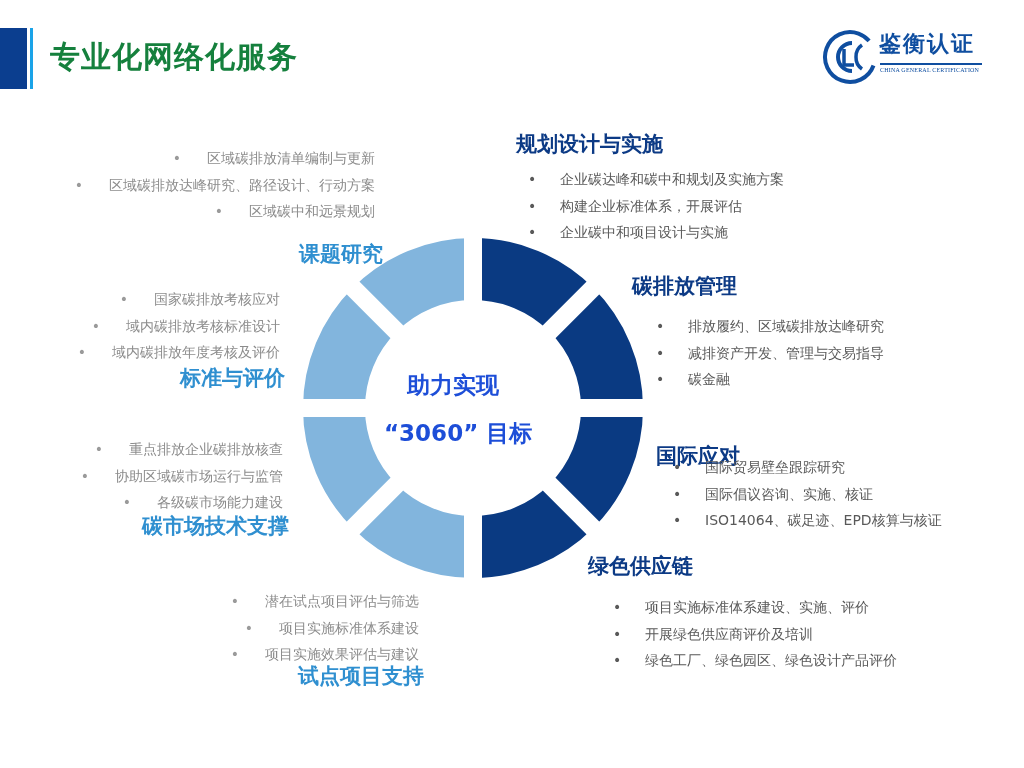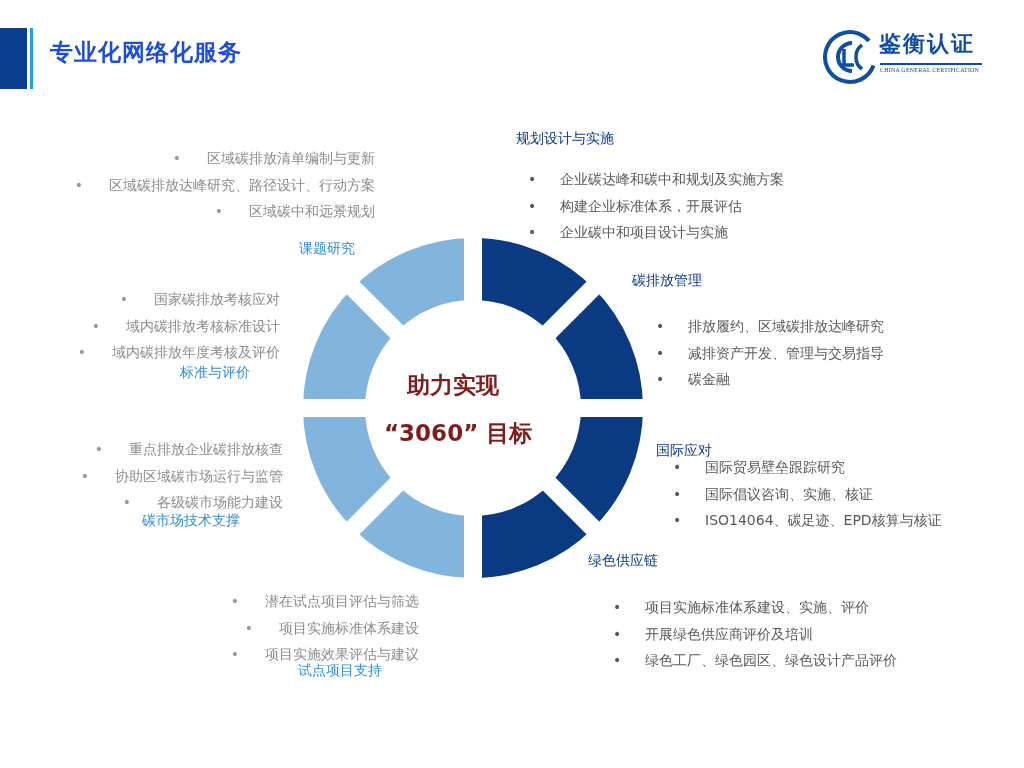--- a/index.html
+++ b/index.html
@@ -1,27 +1,27 @@
 <!DOCTYPE html>
 <html><head>
 <meta charset="utf-8">
 <style>
   html, body { margin:0; padding:0; }
   body { width:1024px; height:768px; background:#ffffff; position:relative; overflow:hidden;
          font-family:"DejaVu Sans","Liberation Sans",sans-serif; }
   .hdr-bar { position:absolute; left:0; top:28px; width:27px; height:61px; background:#0b3e8f; }
   .hdr-line { position:absolute; left:30px; top:28px; width:3px; height:61px; background:#1aa3e8; }
-  .title { position:absolute; left:50px; top:37px; font-size:23px; font-weight:bold; color:#1d4ed8; letter-spacing:1px; }
+  .title { position:absolute; left:50px; top:37px; font-size:30px; font-weight:bold; color:#15803d; letter-spacing:1px; }
   .logo { position:absolute; left:822px; top:27px; width:165px; height:60px; }
   .logo-text { position:absolute; left:57px; top:2px; font-size:22px; font-weight:bold; color:#0f4ea0; letter-spacing:2px; }
   .logo-rule { position:absolute; left:58px; top:36px; width:102px; height:2px; background:#0f4ea0; }
   .logo-sub { position:absolute; left:58px; top:40px; font-size:6px; color:#0f4ea0; font-family:"Liberation Serif",serif; white-space:nowrap; letter-spacing:0.2px; }
   .ring { position:absolute; left:0; top:0; }
-  .center-txt { position:absolute; font-weight:bold; color:#7f1d1d; font-size:23px; white-space:nowrap; }
-  .head { position:absolute; font-weight:normal; font-size:14px; white-space:nowrap; }
+  .center-txt { position:absolute; font-weight:bold; color:#1d4ed8; font-size:23px; white-space:nowrap; }
+  .head { position:absolute; font-weight:bold; font-size:21px; white-space:nowrap; }
   .head.dark { color:#0c3a85; }
   .head.light { color:#2f8fd0; }
   .list { position:absolute; margin:8px; padding:0; list-style:none; font-size:14px; color:#595959; }
   .list li { height:26.5px; line-height:26.5px; white-space:nowrap; position:relative; }
   .list.right li .dot { display:inline-block; width:32px; color:#595959; }
   .list.left { text-align:right; color:#8c8c8c; }
   .list.left li .dot { display:inline-block; color:#9a9a9a; margin-right:26px; }
 </style>
 </head>
 <body>

